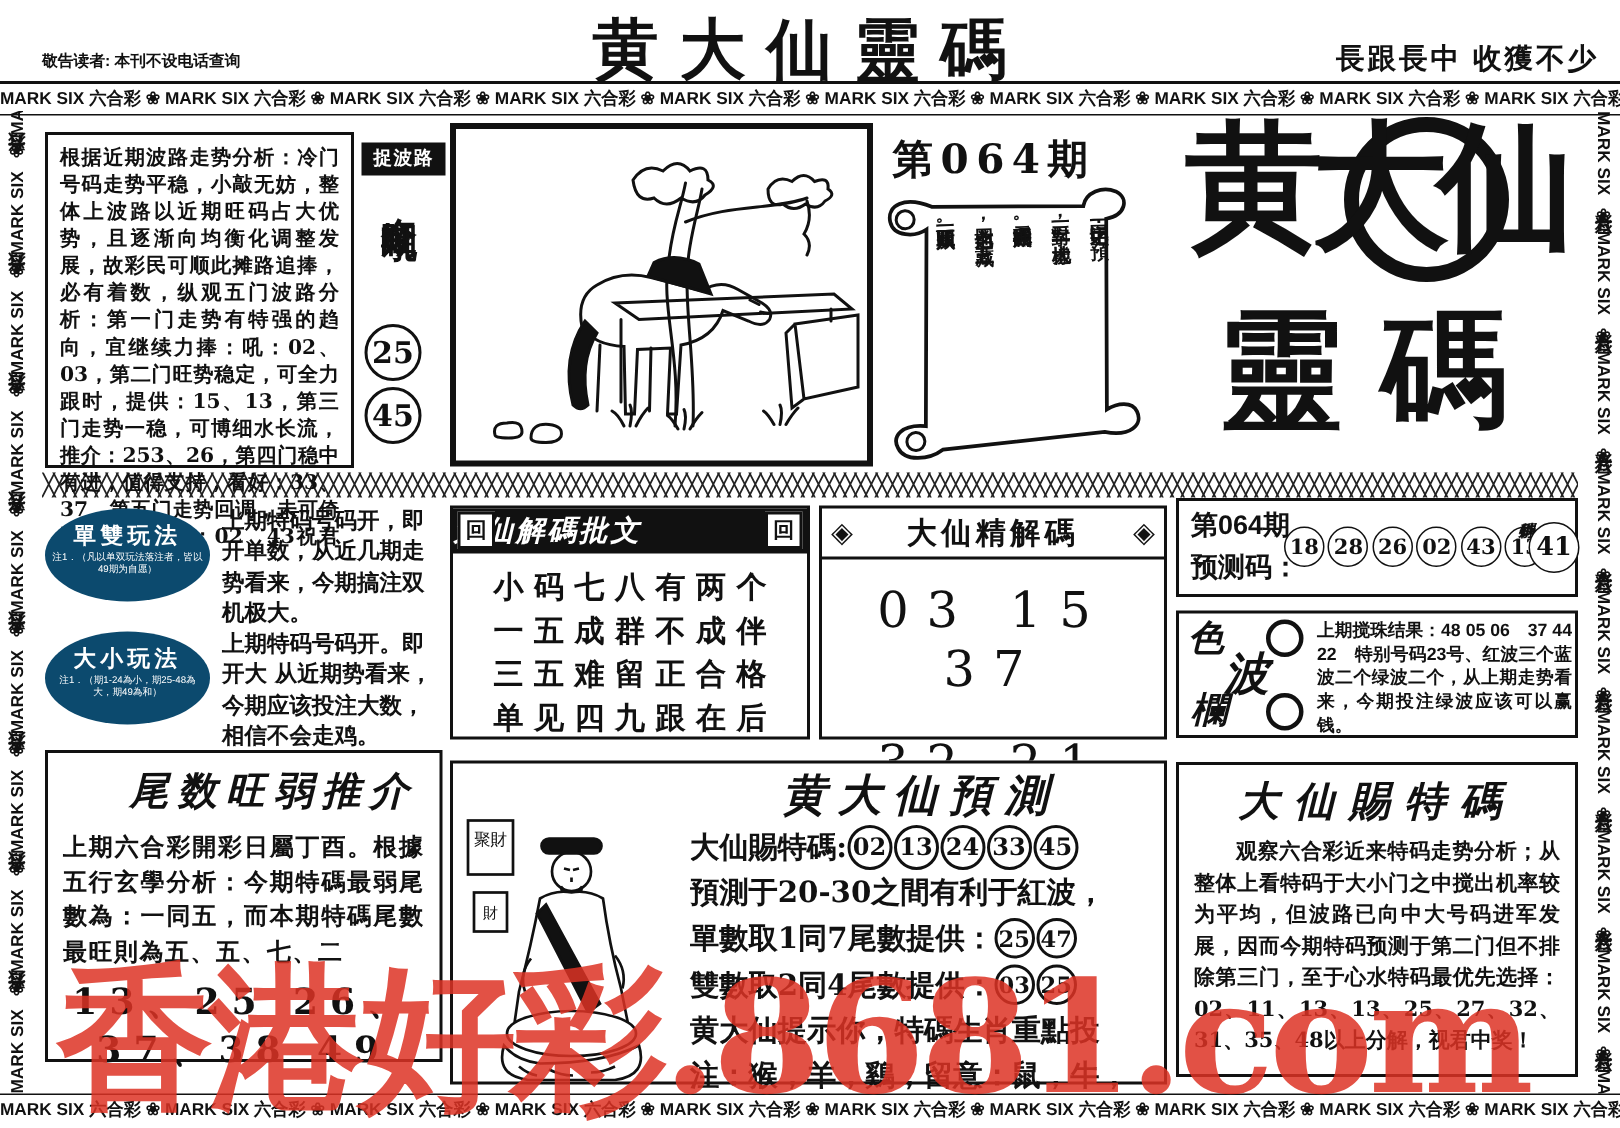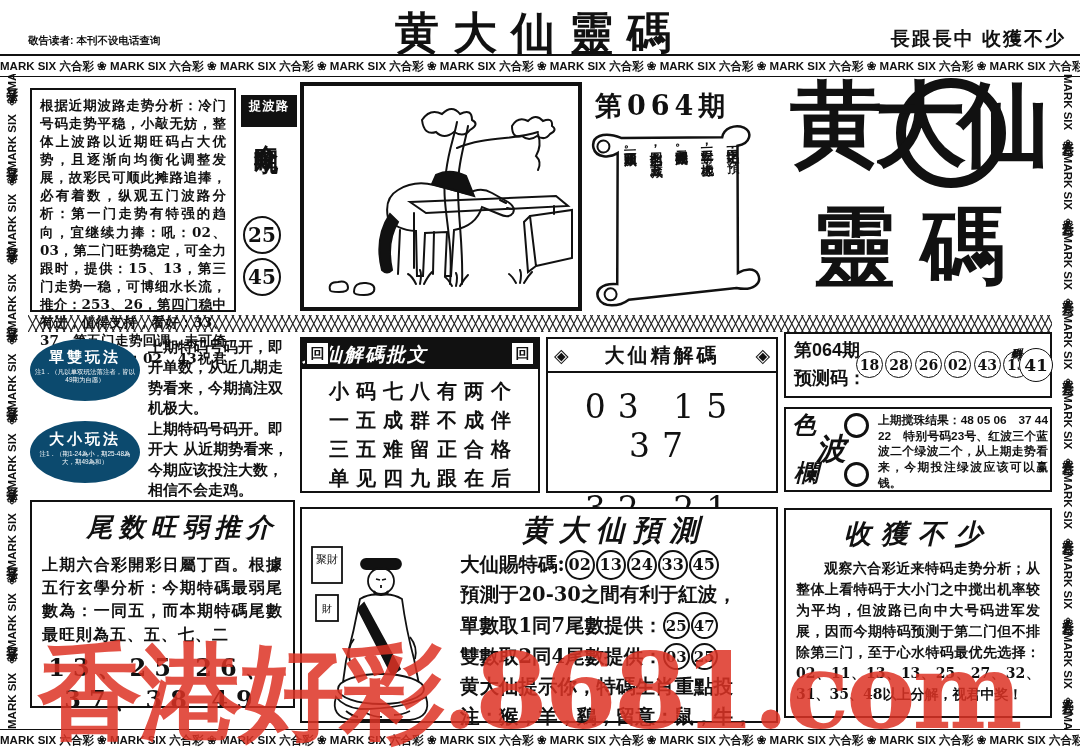--- a/index.html
+++ b/index.html
@@ -23,22 +23,22 @@
            writing-mode:vertical-rl;text-orientation:mixed;font-size:11.5px;font-weight:bold;line-height:24px;}
   .strip-left{left:0;transform:rotate(180deg);}
   .strip-right{left:1054px;}
   .hatch{left:28px;top:315px;width:1024px;height:17px;overflow:hidden;white-space:nowrap;
          font-size:15px;line-height:17px;letter-spacing:-2px;color:#222;}
 
   
   .analysis-box{left:30px;top:88px;width:206px;height:224px;padding:6px 8px;
                 font-family:"DejaVu Serif",serif;font-weight:700;font-size:13.5px;
                 line-height:1.34;text-align:justify;}
-  .wave-tab{left:241px;top:95px;width:56px;height:32px;background:#111;color:#fff;
-            font-size:12.5px;font-weight:bold;font-family:Liberation Serif, serif;
+  .wave-tab{left:241px;top:95px;width:56px;height:22px;background:#111;color:#fff;
+            font-size:12.5px;font-weight:bold;font-family:Liberation Mono, monospace;
             text-align:center;line-height:22px;letter-spacing:1px;}
   .hot-title{left:250px;top:126px;height:108px;writing-mode:vertical-rl;
              font-family:"DejaVu Serif",serif;font-weight:900;font-size:24px;letter-spacing:2px;}
   .circle{display:inline-flex;align-items:center;justify-content:center;border:2px solid #111;
           border-radius:50%;background:#fff;font-family:"DejaVu Serif",serif;font-weight:700;box-sizing:border-box;}
   .hot-c{position:absolute;left:243px;width:38px;height:38px;font-size:20px;}
 
   
   .horse-box{left:300px;top:82px;width:282px;height:229px;border:4px solid #111;background:#fff;}
 
@@ -333,19 +333,19 @@
         <span class="m-label">雙數取2同4尾數提供：</span>
         <span class="circle m-c-sm">03</span>
         <span class="circle m-c-sm">25</span>
       </div>
       <div class="m-line">黄大仙提示你，特碼生肖重點投</div>
       <div class="m-line">注：猴，羊，鷄，留意：鼠，牛，</div>
     </div>
   </div>
 
   <div class="box touch-box">
-    <div class="touch-title">收獲不少</div>
+    <div class="touch-title">大仙賜特碼</div>
     <div class="touch-body">观察六合彩近来特码走势分析；从整体上看特码于大小门之中搅出机率较为平均，但波路已向中大号码进军发展，因而今期特码预测于第二门但不排除第三门，至于心水特码最优先选择：02、11、13、13、25、27、32、31、35、48以上分解，视君中奖！</div>
   </div>
 
   <div class="abs watermark">香港好彩.8681.com</div>
 
 </div>
 
 </body></html>

